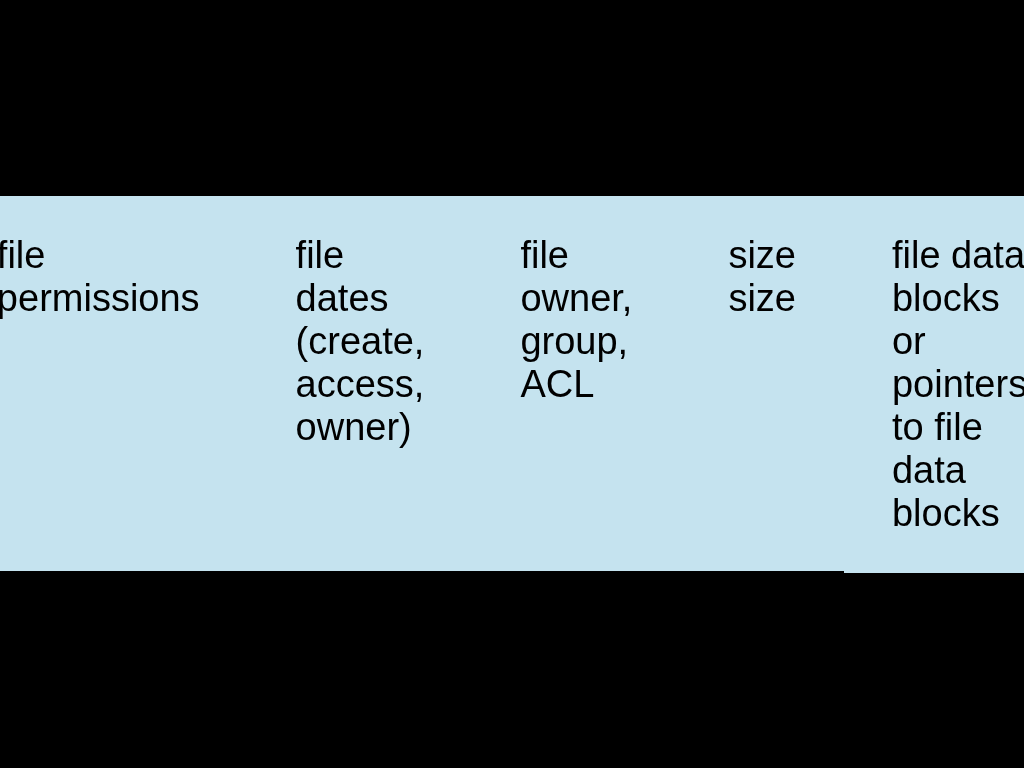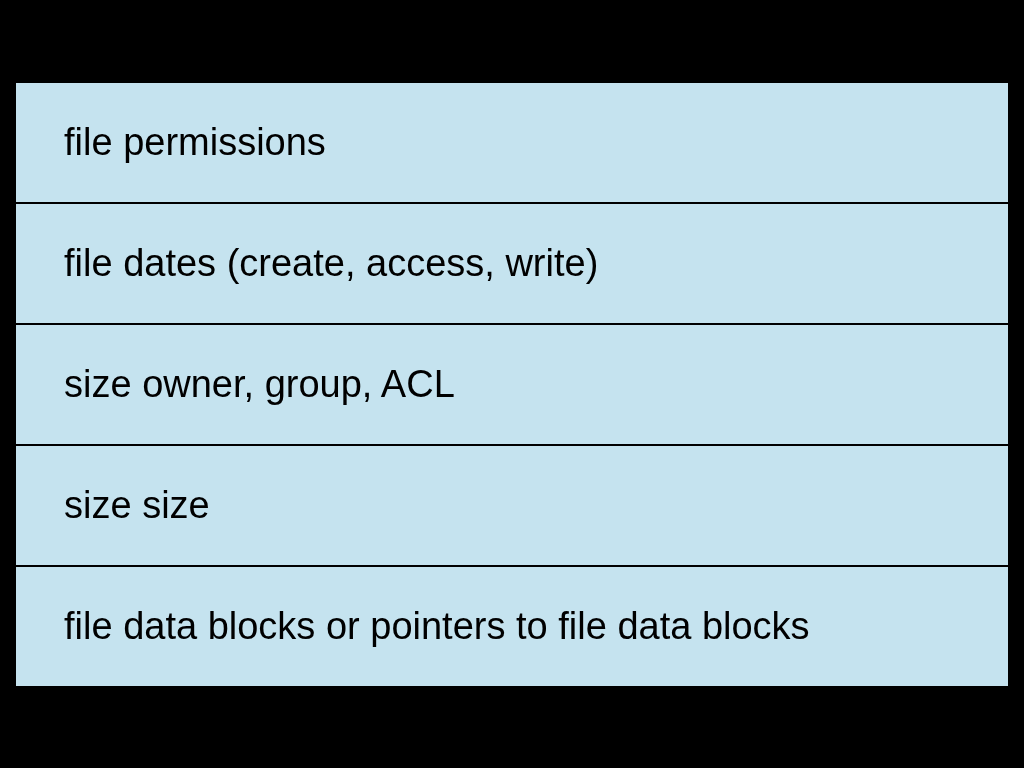--- a/index.html
+++ b/index.html
@@ -12,21 +12,21 @@
       height: 768px;
       background: #000;
       display: flex;
       align-items: center;
       justify-content: center;
       font-family: Arial, Helvetica, sans-serif;
     }
     .table-container {
       width: 996px;
       display: flex;
-      flex-direction: column;
+      flex-direction: row;
       border: 2px solid #000;
       justify-content: center;
     }
     .table-row {
       background: #c5e3ef;
       padding: 38px 48px;
       border-bottom: 2px solid #000;
       font-size: 38px;
       color: #000;
     }
@@ -35,24 +35,24 @@
     }
   </style>
 </head>
 <body>
 
 <div class="table-container">
   <div class="table-row">
     <span>file permissions</span>
   </div>
   <div class="table-row">
-    <span>file dates (create, access, write)</span>
+    <span>file dates (create, access, owner)</span>
   </div>
   <div class="table-row">
-    <span>size owner, group, ACL</span>
+    <span>file owner, group, ACL</span>
   </div>
   <div class="table-row">
     <span>size size</span>
   </div>
   <div class="table-row">
     <span>file data blocks or pointers to file data blocks</span>
   </div>
 </div>
 
 </body></html>

